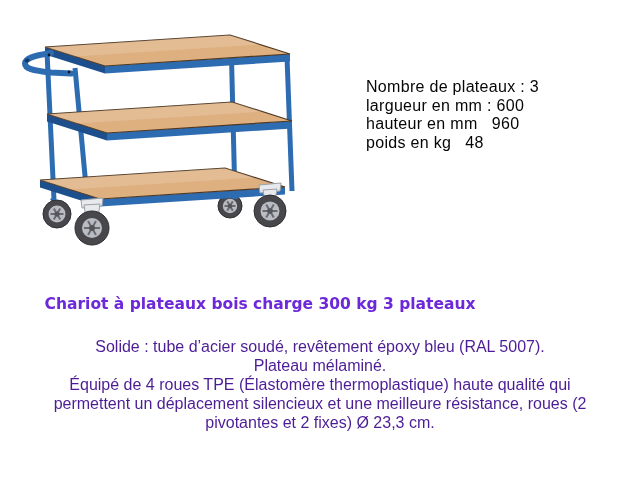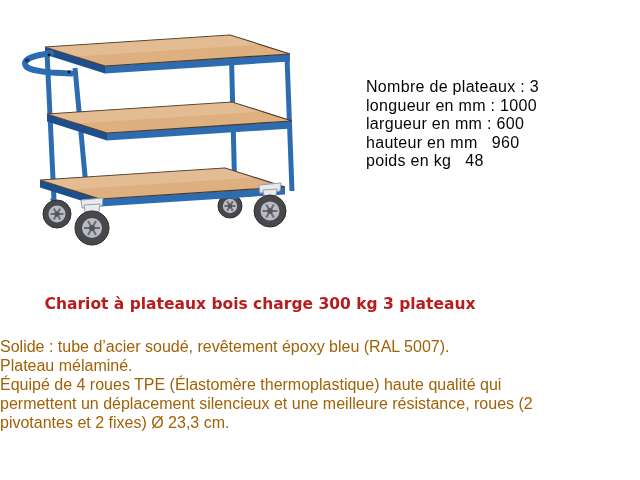--- a/index.html
+++ b/index.html
@@ -9,25 +9,25 @@
   }
   .trolley-svg{position:absolute;left:2px;top:2px;width:350px;height:260px;}
   .specs{
     position:absolute;left:366px;top:78px;
     font-size:16px;line-height:18.5px;letter-spacing:0.3px;color:#060606;
   }
   .spec-line{white-space:pre;}
   .title{
     position:absolute;left:0;top:295px;width:520px;text-align:center;
     font-family:"DejaVu Sans",sans-serif;font-weight:bold;font-size:15.5px;
-    color:#b91c1c;white-space:pre;
+    color:#6d28d9;white-space:pre;
   }
   .desc{
-    position:absolute;left:0;top:337px;width:640px;text-align:left;
-    font-size:16px;line-height:19px;color:#a16207;
+    position:absolute;left:0;top:337px;width:640px;text-align:center;
+    font-size:16px;line-height:19px;color:#4c1d95;
   }
   .desc-line{white-space:pre;}
   .shelf-surface{stroke:#4f3822;stroke-width:1.2;}
   .shelf-sheen{fill:#ffffff;opacity:0.16;}
   .post{stroke-width:5;}
   .mount{stroke:#2e6cb2;stroke-width:4.5;}
   .tire{stroke:#2f2f33;stroke-width:1;}
   .spoke{stroke:#6a6b71;stroke-width:2;}
   .hubcap{fill:#54555b;}
   .fork-part{stroke:#9aa0a8;stroke-width:1;}
@@ -111,21 +111,20 @@
     <g>
       <path d="M 49,51 C 30,54 23,56.5 23,61.5 C 23,66.5 30,68.5 49,70.5 L 69,71.5" fill="none" stroke-width="6" stroke-linecap="round" stroke-linejoin="round" stroke="#2e6cb2"></path>
       <ellipse cx="25" cy="58.5" rx="2.6" ry="1.8" transform="rotate(-18 25 58.5)" fill="#163a66"></ellipse>
       <circle class="screw" cx="47" cy="53" r="1.4"></circle>
       <circle class="screw" cx="67" cy="70" r="1.4"></circle>
     </g>
   </svg>
 
   <div class="specs">
     <div class="spec-line">Nombre de plateaux : 3</div>
-    <div class="spec-line">longueur en mm : 1000</div>
     <div class="spec-line">largueur en mm : 600</div>
     <div class="spec-line">hauteur en mm   960</div>
     <div class="spec-line">poids en kg   48</div>
   </div>
 
   <div class="title">Chariot à plateaux bois charge 300 kg 3 plateaux</div>
 
   <div class="desc">
     <div class="desc-line">Solide : tube d’acier soudé, revêtement époxy bleu (RAL 5007).</div>
     <div class="desc-line">Plateau mélaminé.</div>

